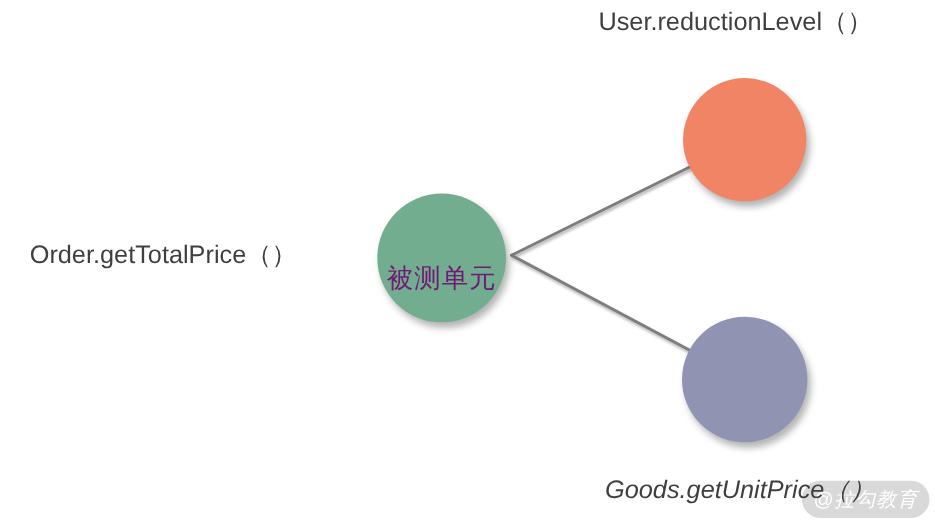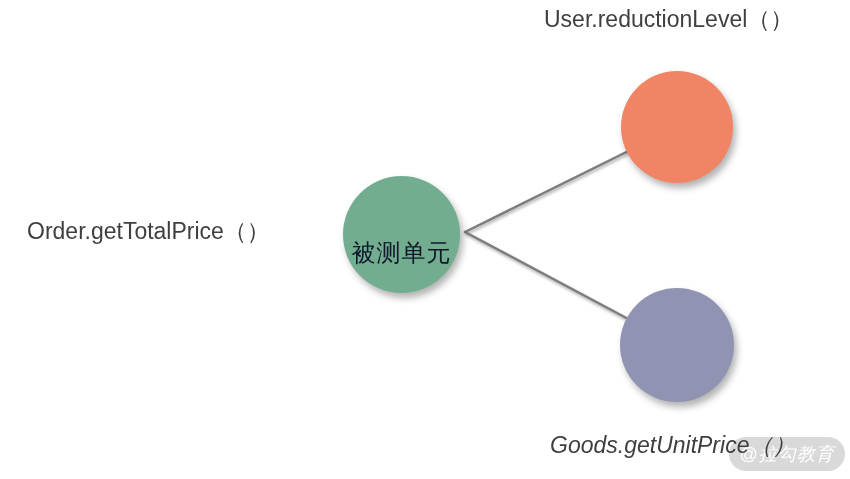--- a/index.html
+++ b/index.html
@@ -38,21 +38,21 @@
     justify-content: center;
   }
   .circle-center {
     left: 343px;
     top: 176px;
     width: 117px;
     height: 117px;
     background: #72ad90;
   }
   .circle-center .node-label {
-    color: #0f172a;
+    color: #701a75;
     font-size: 24px;
     font-weight: 500;
     letter-spacing: 1px;
     white-space: nowrap;
     margin-top: 36px;
   }
   .circle-top {
     left: 621px;
     top: 71px;
     width: 112px;

